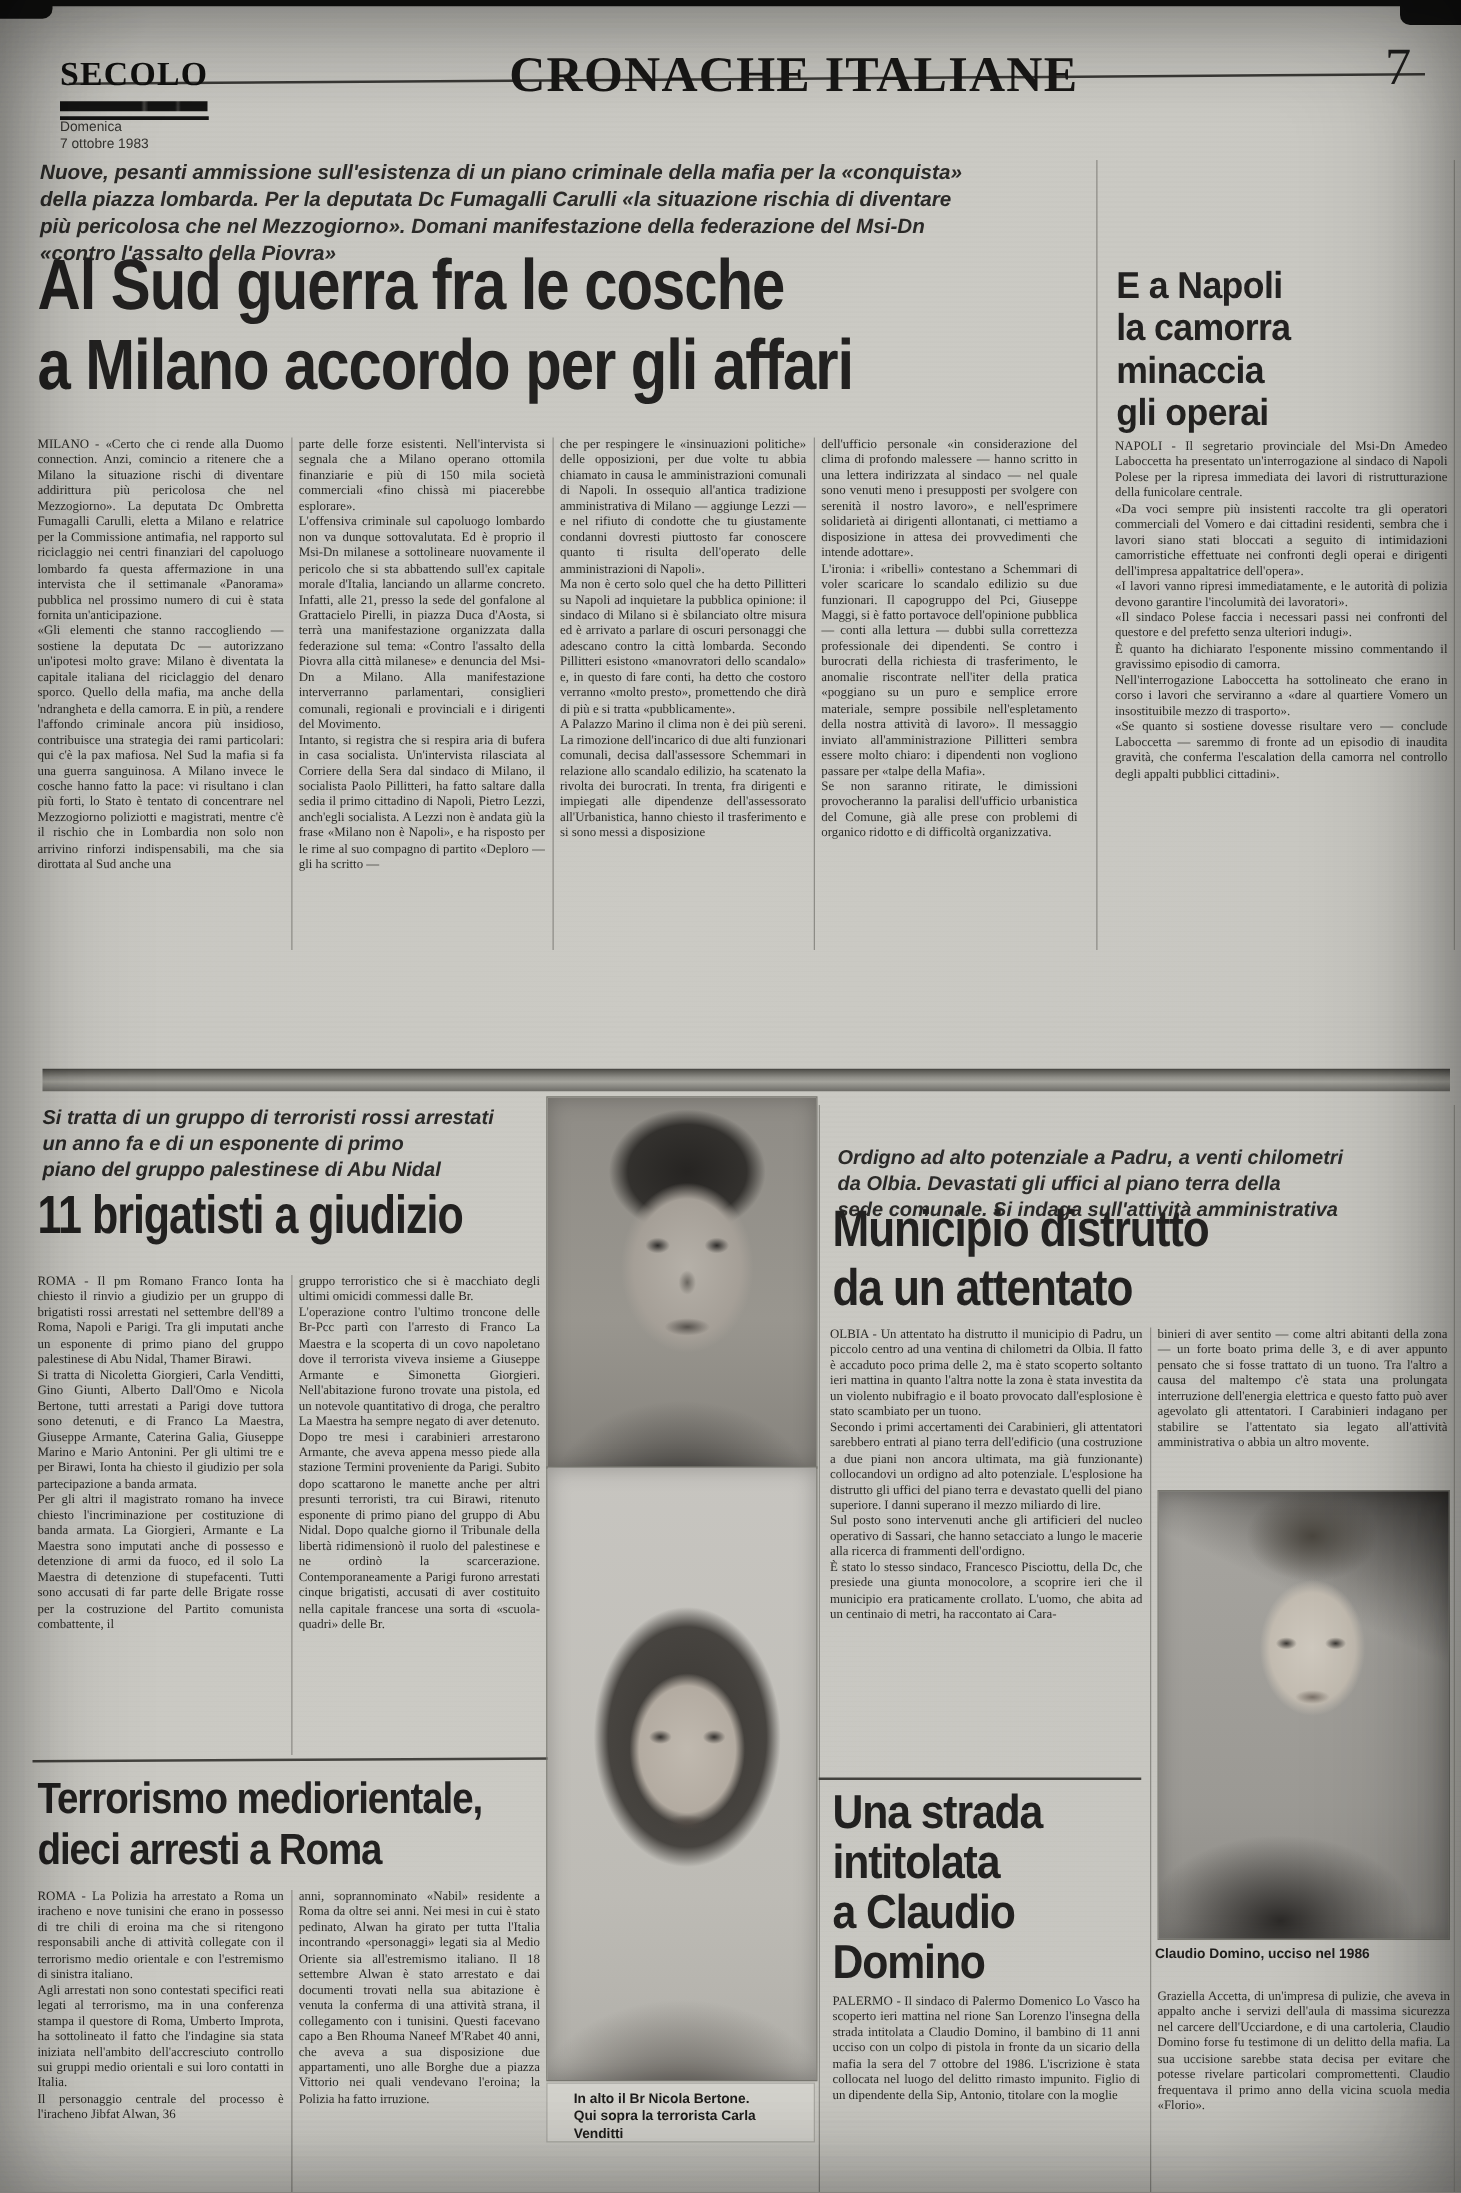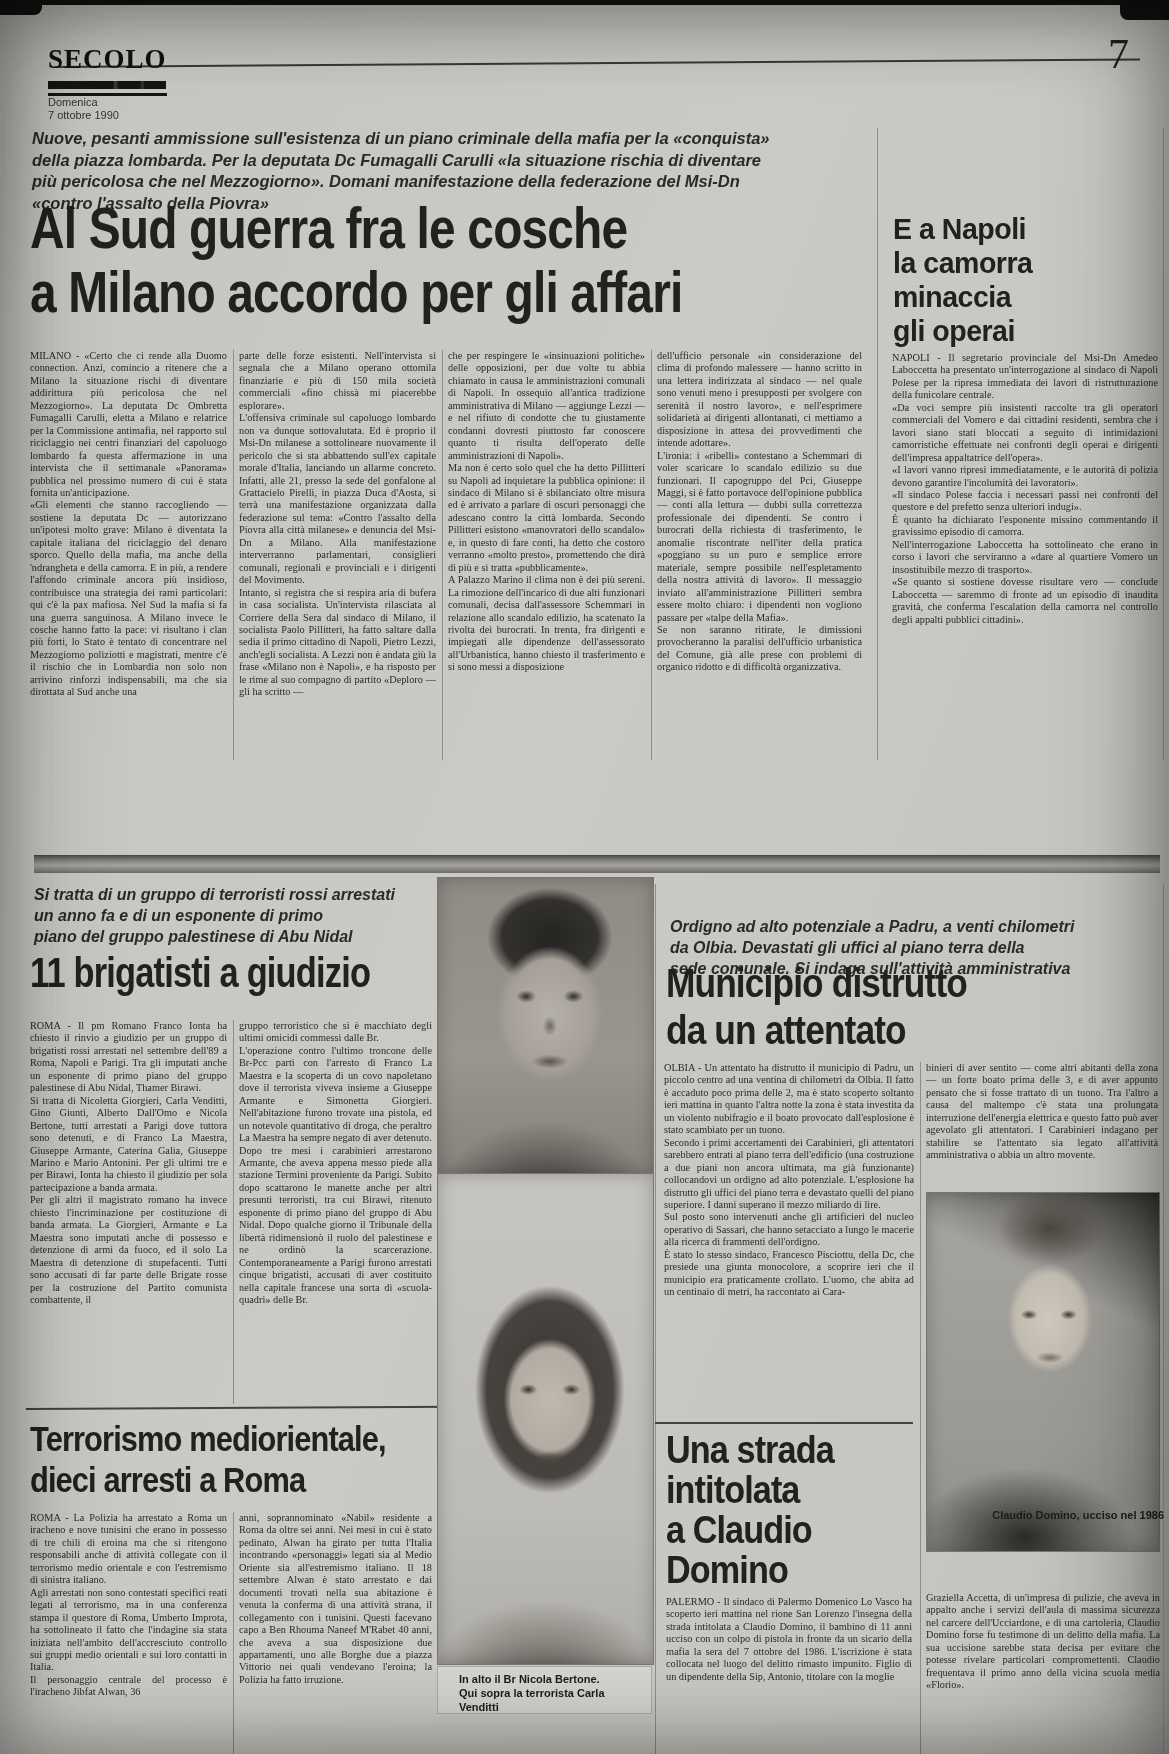--- a/index.html
+++ b/index.html
@@ -66,21 +66,22 @@
 <div class="page">
 
   <div class="abs scan" style="left:0;top:0;width:1169px;height:5px;"></div>
   <div class="abs scan" style="left:0;top:0;width:42px;height:15px;border-radius:0 0 8px 0;"></div>
   <div class="abs scan" style="left:1120px;top:0;width:49px;height:20px;border-radius:0 0 0 8px;"></div>
 
   <div class="abs" style="left:55px;top:66px;width:1085px;height:2px;background:#3a3936;transform:rotate(-0.4deg);transform-origin:0 0;"></div>
   <div class="abs masthead" style="left:48px;top:44px;">SECOLO</div>
   <div class="abs masthead-bar" style="left:48px;top:81px;width:118px;height:8px;"></div>
   <div class="abs dateline pre" style="left:48px;top:96px;">Domenica
-7 ottobre 1990</div>
+7 ottobre 1983</div>
+  <div class="abs section-title" style="left:340px;top:36px;width:590px;">CRONACHE ITALIANE</div>
   <div class="abs page-number" style="left:1108px;top:30px;">7</div>
 
   <div class="abs kicker" style="left:32px;top:128px;width:756px;font-size:16.5px;line-height:21.5px;">Nuove, pesanti ammissione sull'esistenza di un piano criminale della mafia per la «conquista» della piazza lombarda. Per la deputata Dc Fumagalli Carulli «la situazione rischia di diventare più pericolosa che nel Mezzogiorno». Domani manifestazione della federazione del Msi-Dn «contro l'assalto della Piovra»</div>
   <div class="abs headline pre" style="left:30px;top:196px;width:900px;font-size:57px;line-height:64px;transform:scaleX(0.84);">Al Sud guerra fra le cosche
 a Milano accordo per gli affari</div>
 
   <div class="abs bodycol" style="left:30px;top:350px;width:197px;height:412px;">MILANO - «Certo che ci rende alla Duomo connection. Anzi, comincio a ritenere che a Milano la situazione rischi di diventare addirittura più pericolosa che nel Mezzogiorno». La deputata Dc Ombretta Fumagalli Carulli, eletta a Milano e relatrice per la Commissione antimafia, nel rapporto sul riciclaggio nei centri finanziari del capoluogo lombardo fa questa affermazione in una intervista che il settimanale «Panorama» pubblica nel prossimo numero di cui è stata fornita un'anticipazione.
 «Gli elementi che stanno raccogliendo — sostiene la deputata Dc — autorizzano un'ipotesi molto grave: Milano è diventata la capitale italiana del riciclaggio del denaro sporco. Quello della mafia, ma anche della 'ndrangheta e della camorra. E in più, a rendere l'affondo criminale ancora più insidioso, contribuisce una strategia dei rami particolari: qui c'è la pax mafiosa. Nel Sud la mafia si fa una guerra sanguinosa. A Milano invece le cosche hanno fatto la pace: vi risultano i clan più forti, lo Stato è tentato di concentrare nel Mezzogiorno poliziotti e magistrati, mentre c'è il rischio che in Lombardia non solo non arrivino rinforzi indispensabili, ma che sia dirottata al Sud anche una</div>
   <div class="abs bodycol" style="left:239px;top:350px;width:197px;height:412px;">parte delle forze esistenti. Nell'intervista si segnala che a Milano operano ottomila finanziarie e più di 150 mila società commerciali «fino chissà mi piacerebbe esplorare».
 L'offensiva criminale sul capoluogo lombardo non va dunque sottovalutata. Ed è proprio il Msi-Dn milanese a sottolineare nuovamente il pericolo che si sta abbattendo sull'ex capitale morale d'Italia, lanciando un allarme concreto. Infatti, alle 21, presso la sede del gonfalone al Grattacielo Pirelli, in piazza Duca d'Aosta, si terrà una manifestazione organizzata dalla federazione sul tema: «Contro l'assalto della Piovra alla città milanese» e denuncia del Msi-Dn a Milano. Alla manifestazione interverranno parlamentari, consiglieri comunali, regionali e provinciali e i dirigenti del Movimento.
@@ -145,21 +146,21 @@
   <div class="abs headline pre" style="left:666px;top:960px;width:580px;font-size:41px;line-height:47px;transform:scaleX(0.86);">Municipio distrutto
 da un attentato</div>
   <div class="abs bodycol" style="left:664px;top:1062px;width:250px;height:352px;">OLBIA - Un attentato ha distrutto il municipio di Padru, un piccolo centro ad una ventina di chilometri da Olbia. Il fatto è accaduto poco prima delle 2, ma è stato scoperto soltanto ieri mattina in quanto l'altra notte la zona è stata investita da un violento nubifragio e il boato provocato dall'esplosione è stato scambiato per un tuono.
 Secondo i primi accertamenti dei Carabinieri, gli attentatori sarebbero entrati al piano terra dell'edificio (una costruzione a due piani non ancora ultimata, ma già funzionante) collocandovi un ordigno ad alto potenziale. L'esplosione ha distrutto gli uffici del piano terra e devastato quelli del piano superiore. I danni superano il mezzo miliardo di lire.
 Sul posto sono intervenuti anche gli artificieri del nucleo operativo di Sassari, che hanno setacciato a lungo le macerie alla ricerca di frammenti dell'ordigno.
 È stato lo stesso sindaco, Francesco Pisciottu, della Dc, che presiede una giunta monocolore, a scoprire ieri che il municipio era praticamente crollato. L'uomo, che abita ad un centinaio di metri, ha raccontato ai Cara-</div>
   <div class="abs bodycol" style="left:926px;top:1062px;width:232px;height:126px;">binieri di aver sentito — come altri abitanti della zona — un forte boato prima delle 3, e di aver appunto pensato che si fosse trattato di un tuono. Tra l'altro a causa del maltempo c'è stata una prolungata interruzione dell'energia elettrica e questo fatto può aver agevolato gli attentatori. I Carabinieri indagano per stabilire se l'attentato sia legato all'attività amministrativa o abbia un altro movente.</div>
   <div class="vline" style="left:920px;top:1062px;height:692px;"></div>
 
   <div class="abs photo photo-domino" style="left:926px;top:1192px;width:232px;height:358px;"></div>
-  <div class="abs caption" style="left:924px;top:1508px;width:240px;text-align:right;">Claudio Domino, ucciso nel 1986</div>
+  <div class="abs caption" style="left:924px;top:1556px;width:240px;">Claudio Domino, ucciso nel 1986</div>
   <div class="abs bodycol" style="left:926px;top:1592px;width:234px;height:162px;">Graziella Accetta, di un'impresa di pulizie, che aveva in appalto anche i servizi dell'aula di massima sicurezza nel carcere dell'Ucciardone, e di una cartoleria, Claudio Domino forse fu testimone di un delitto della mafia. La sua uccisione sarebbe stata decisa per evitare che potesse rivelare particolari compromettenti. Claudio frequentava il primo anno della vicina scuola media «Florio».</div>
 
   <div class="hline" style="left:655px;top:1422px;width:258px;"></div>
   <div class="abs headline pre" style="left:666px;top:1430px;width:300px;font-size:38px;line-height:40px;transform:scaleX(0.9);">Una strada
 intitolata
 a Claudio
 Domino</div>
   <div class="abs bodycol" style="left:666px;top:1596px;width:246px;height:158px;">PALERMO - Il sindaco di Palermo Domenico Lo Vasco ha scoperto ieri mattina nel rione San Lorenzo l'insegna della strada intitolata a Claudio Domino, il bambino di 11 anni ucciso con un colpo di pistola in fronte da un sicario della mafia la sera del 7 ottobre del 1986. L'iscrizione è stata collocata nel luogo del delitto rimasto impunito. Figlio di un dipendente della Sip, Antonio, titolare con la moglie</div>
 
 </div>

